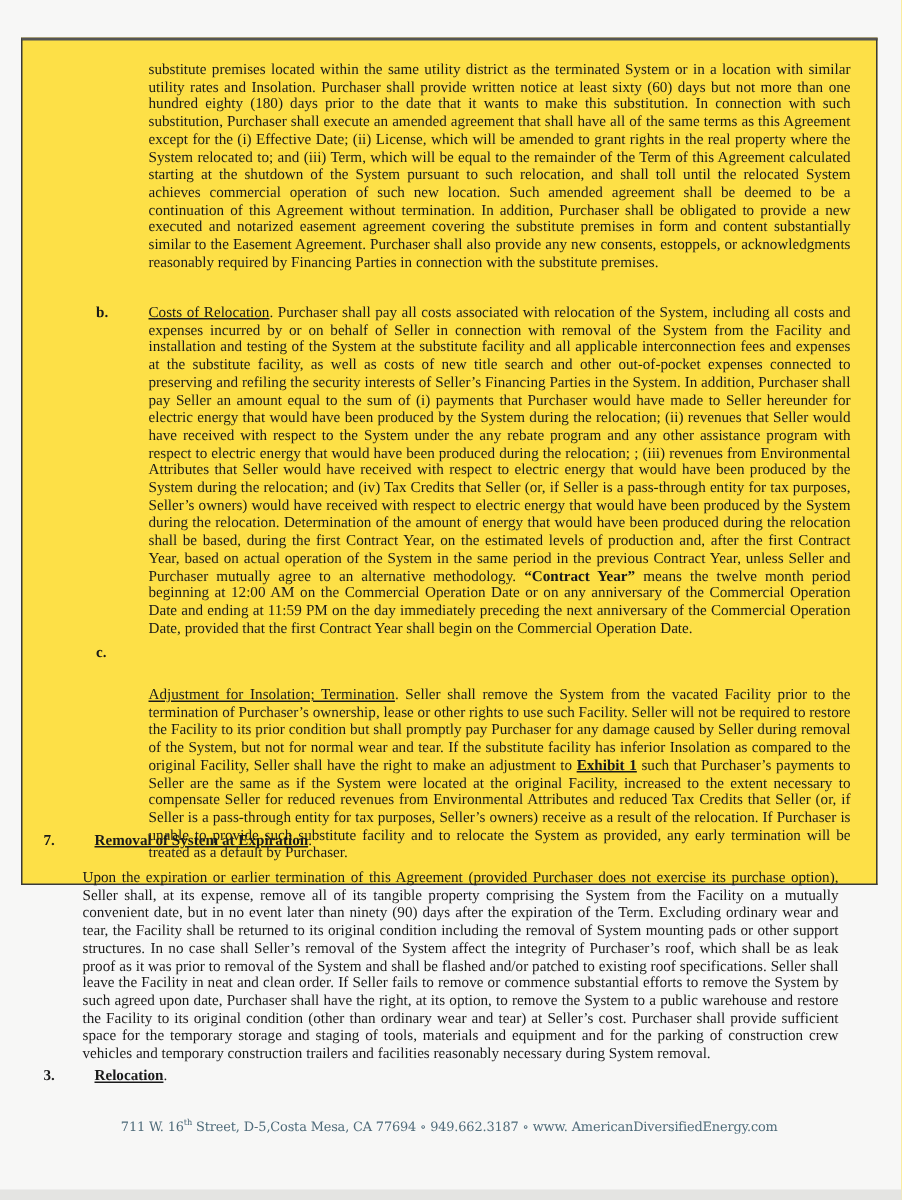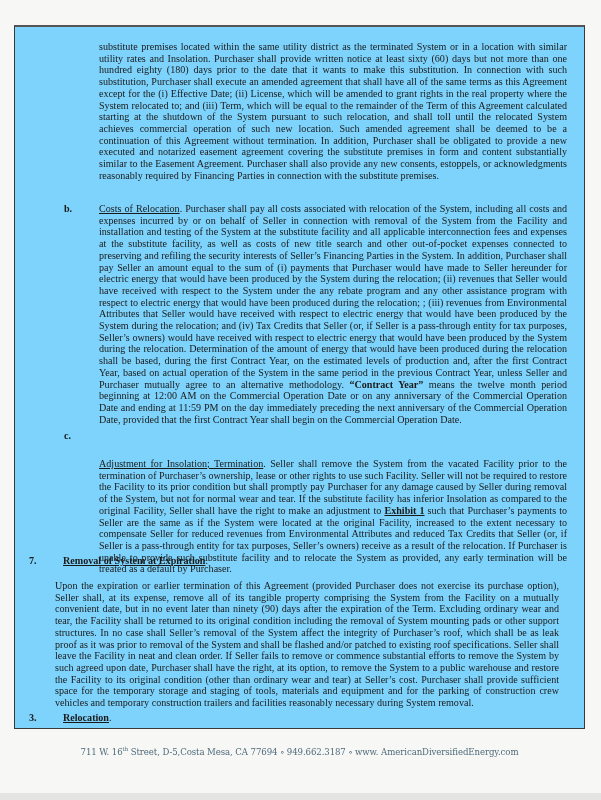--- a/index.html
+++ b/index.html
@@ -1,23 +1,23 @@
 <!DOCTYPE html>
 <html><head>
 <meta charset="utf-8">
 <style>
   html, body { margin:0; padding:0; }
   body {
     width:601px; height:800px; background:#f7f7f6; position:relative; overflow:hidden;
     font-family:"Liberation Serif", serif; color:#1a1a1a;
   }
   .page-frame {
-    position:absolute; left:14px; top:25px; width:571px; height:704px;
+    position:absolute; left:14px; top:25px; width:571px; height:565px;
     border:1px solid #3a3a3a; border-top:2px solid #555; box-sizing:border-box;
-    background:#7dd3fc;
+    background:#fde047;
   }
   .content { position:absolute; left:0; top:0; width:100%; }
   .para {
     font-size:10.1px; line-height:11.7px; text-align:justify; margin:0;
   }
   .p-sub { position:absolute; left:84px; width:468px; }
   .p-sec { position:absolute; left:40px; width:504px; }
   .label { position:absolute; font-size:10.1px; line-height:11.7px; font-weight:bold; }
   .u { text-decoration:underline; }
   .b { font-weight:bold; }

